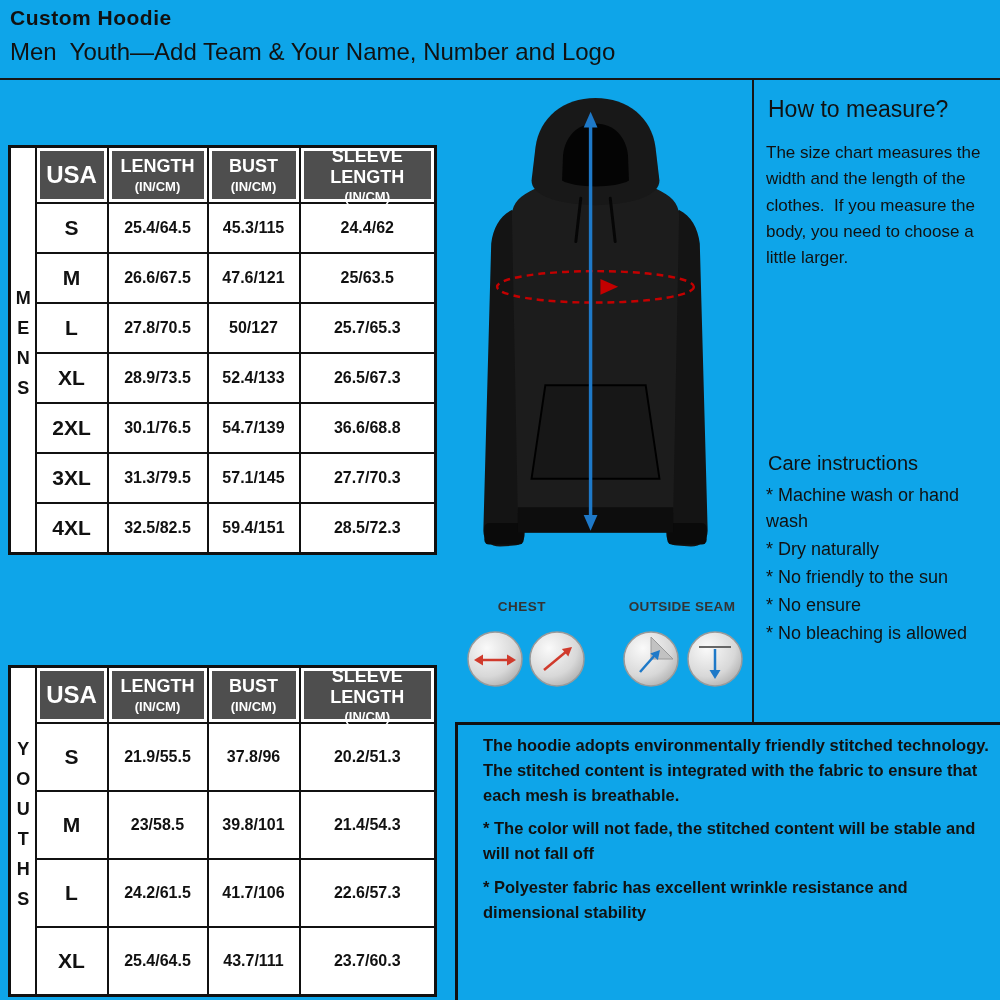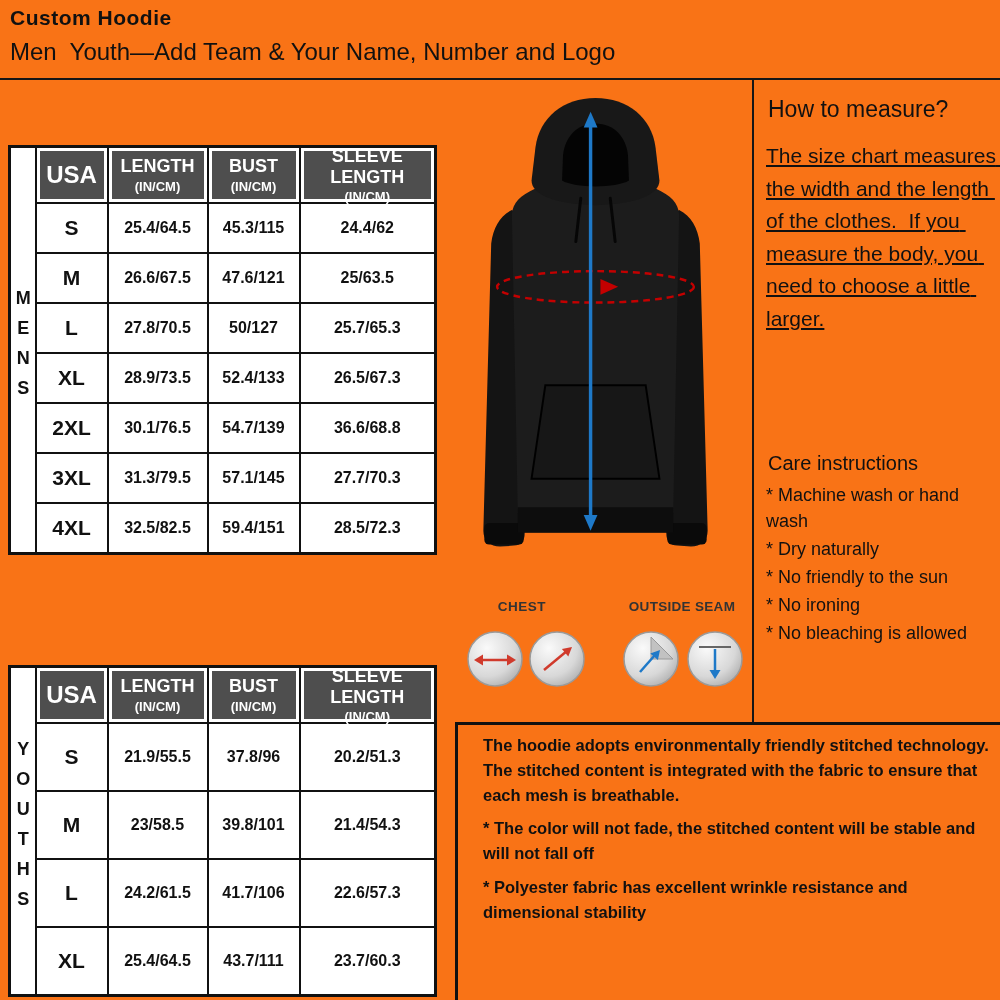--- a/index.html
+++ b/index.html
@@ -1,16 +1,16 @@
 <!DOCTYPE html>
 <html><head>
 <meta charset="utf-8">
 <style>
   html,body{margin:0;padding:0;background:#fff;}
-  .page{position:relative;width:1000px;height:1000px;background:#f97316;overflow:hidden;
+  .page{position:relative;width:1000px;height:1000px;background:#0ea5e9;overflow:hidden;
         font-family:"Liberation Sans",sans-serif;color:#111;}
 
   
   .title{position:absolute;left:10px;top:6px;font-size:21px;font-weight:bold;letter-spacing:.5px;}
   .subtitle{position:absolute;left:10px;top:38px;font-size:24px;font-weight:400;white-space:pre-wrap;}
   .hdiv{position:absolute;left:0;top:78px;width:1000px;height:2px;background:#161616;}
   .vdiv{position:absolute;left:752px;top:78px;width:2px;height:646px;background:#161616;}
 
   
   table.size-table{position:absolute;border-collapse:collapse;background:#fff;border:3px solid #111;table-layout:fixed;}
@@ -31,21 +31,21 @@
 
   
   .hoodie{position:absolute;left:443px;top:86px;width:305px;height:505px;}
   .chest-label{position:absolute;left:462px;top:599px;width:120px;text-align:center;font-size:13.5px;font-weight:bold;color:#333;letter-spacing:.5px;}
   .seam-label{position:absolute;left:616px;top:599px;width:132px;text-align:center;font-size:13.5px;font-weight:bold;color:#333;letter-spacing:.3px;}
   .mcircle{position:absolute;top:630px;width:58px;height:58px;}
   .c1{left:466px;} .c2{left:528px;} .c3{left:622px;} .c4{left:686px;}
 
   
   .htm-title{position:absolute;left:768px;top:96px;font-size:23px;font-weight:400;}
-  .htm-body{position:absolute;left:766px;top:140px;width:230px;font-size:21px;line-height:1.55;white-space:pre-wrap;text-decoration:underline;}
+  .htm-body{position:absolute;left:766px;top:140px;width:230px;font-size:17px;line-height:1.55;white-space:pre-wrap;}
   .eg-block{position:absolute;left:766px;top:316px;width:232px;font-size:15.5px;font-weight:bold;line-height:1.5;}
   .care-title{position:absolute;left:768px;top:452px;font-size:20px;font-weight:400;}
   .care-list{position:absolute;left:766px;top:482px;width:230px;font-size:18px;line-height:1.45;}
   .care-list div{margin-bottom:2px;}
 
   
   .features{position:absolute;left:455px;top:722px;width:545px;height:278px;border-top:3px solid #111;border-left:3px solid #111;
             box-sizing:border-box;padding:8px 6px 4px 25px;font-size:16.5px;font-weight:bold;line-height:1.5;}
   .features .item{margin-top:9px;}
   .defs-holder{position:absolute;width:0;height:0;overflow:hidden;}
@@ -267,21 +267,21 @@
     <polygon points="29,49 23.5,40 34.5,40" fill="#1e79c8"></polygon>
   </svg>
 
   <div class="htm-title">How to measure?</div>
   <div class="htm-body">The size chart measures the width and the length of the clothes.  If you measure the body, you need to choose a little larger.</div>
   <div class="care-title">Care instructions</div>
   <div class="care-list">
     <div>* Machine wash or hand wash</div>
     <div>* Dry naturally</div>
     <div>* No friendly to the sun</div>
-    <div>* No ironing</div>
+    <div>* No ensure</div>
     <div>* No bleaching is allowed</div>
   </div>
 
   <div class="features">
     <div>The hoodie adopts environmentally friendly stitched technology. The stitched content is integrated with the fabric to ensure that each mesh is breathable.</div>
     <div class="item">* The color will not fade, the stitched content will be stable and will not fall off</div>
     <div class="item">* Polyester fabric has excellent wrinkle resistance and dimensional stability</div>
   </div>
 
 </div>

